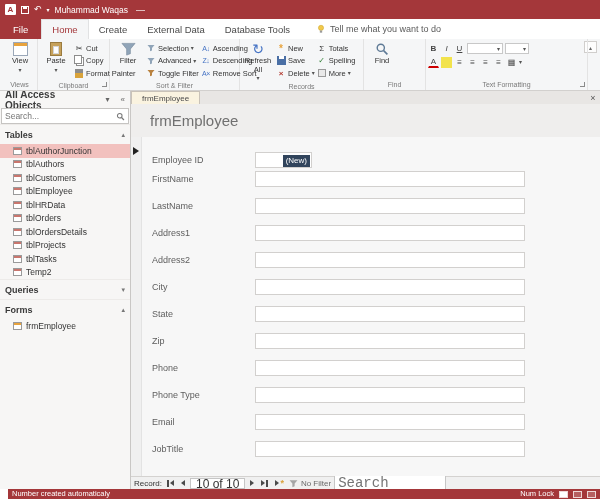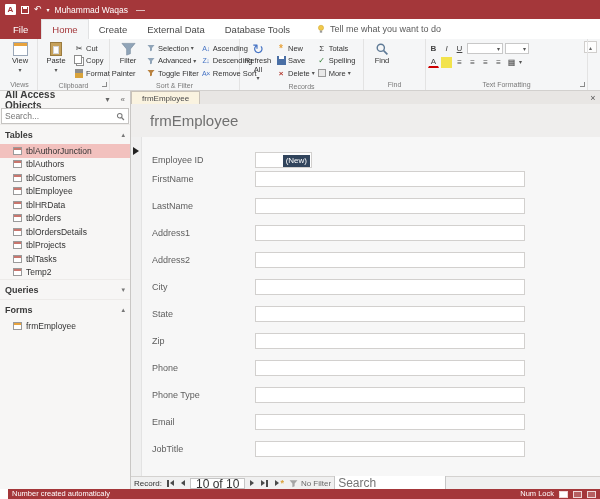--- a/index.html
+++ b/index.html
@@ -113,22 +113,22 @@
   .rec-nav{height:13px;background:#F0F0F0;border-top:1px solid #D4D2D0;display:flex;align-items:center;
     font-size:8px;color:#333;padding-left:3px;gap:3px;flex:none}
   .rn-btn{display:inline-flex;align-items:center;gap:1px;padding:0 2px}
   .tri{width:0;height:0;border-style:solid}
   .tri-r{border-width:3px 0 3px 4.5px;border-color:transparent transparent transparent #4A4A4A}
   .tri-l{border-width:3px 4.5px 3px 0;border-color:transparent #4A4A4A transparent transparent}
   .bar{width:2px;height:7px;background:#4A4A4A}
   .rn-count{background:#fff;border:1px solid #C6C6C6;height:11px;line-height:10px;padding:0 5px;font-size:12px}
   .rn-star{color:#D8A13A;font-weight:bold;font-size:9px;line-height:7px}
   .rn-filter{color:#6A6A6A;white-space:nowrap}
-  .rn-search{background:#fff;border:1px solid #C6C6C6;height:27px;width:112px;padding:0 3px;font-size:12px;
-    color:#666;outline:none;font-family:Liberation Sans, sans-serif}
+  .rn-search{background:#fff;border:1px solid #C6C6C6;height:27px;width:112px;padding:0 3px;font-size:14px;
+    color:#666;outline:none;font-family:Liberation Mono, monospace}
   .rn-funnel{width:9px;height:9px}
 
   
   .statusbar{position:absolute;left:8px;right:0;bottom:0;height:10px;background:#A4373A;color:#fff;
     display:flex;align-items:center;padding:0 4px;font-size:7.5px;line-height:10px}
   .sb-right{margin-left:auto;display:flex;align-items:center;gap:5px}
   .sb-view{width:9px;height:7px;border:1px solid #EED6D6;background:rgba(255,255,255,.2)}
   .sb-view.active{background:#fff}
 </style>
 </head>

